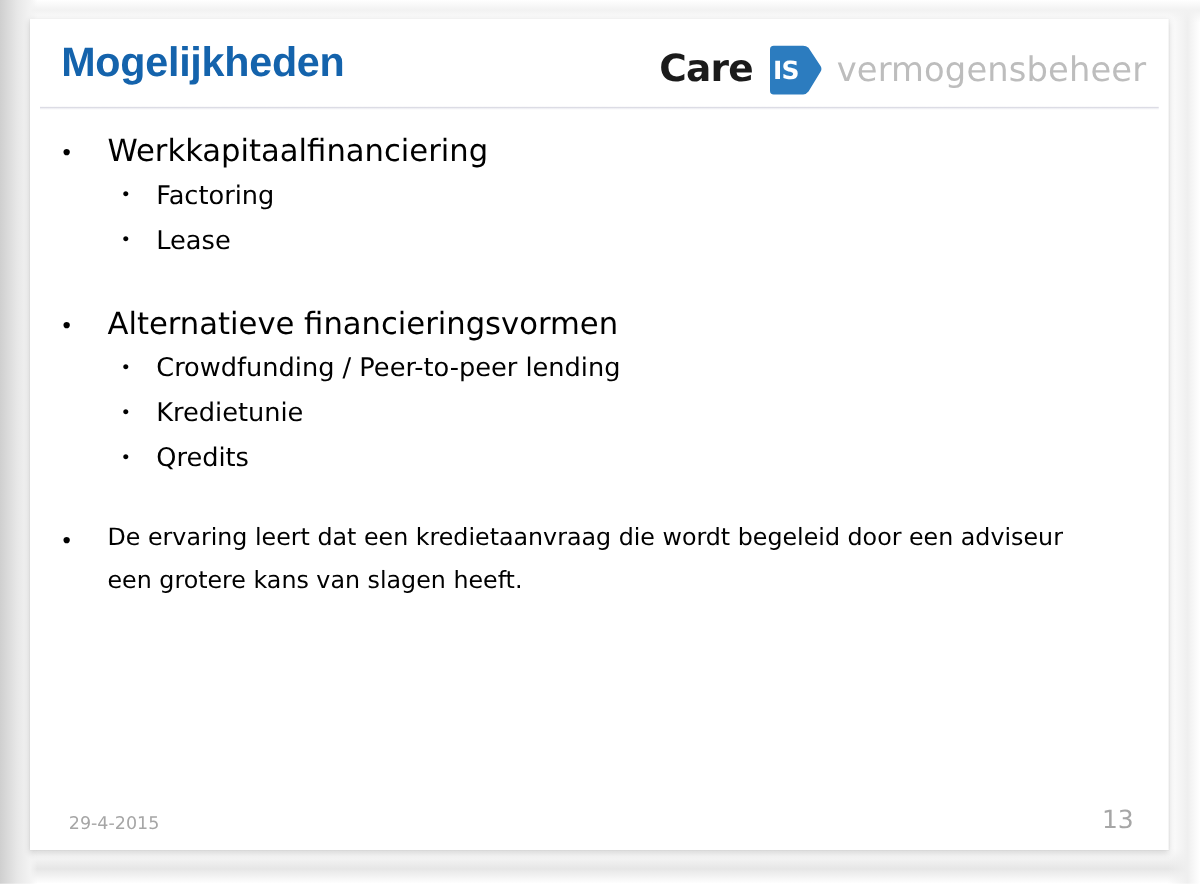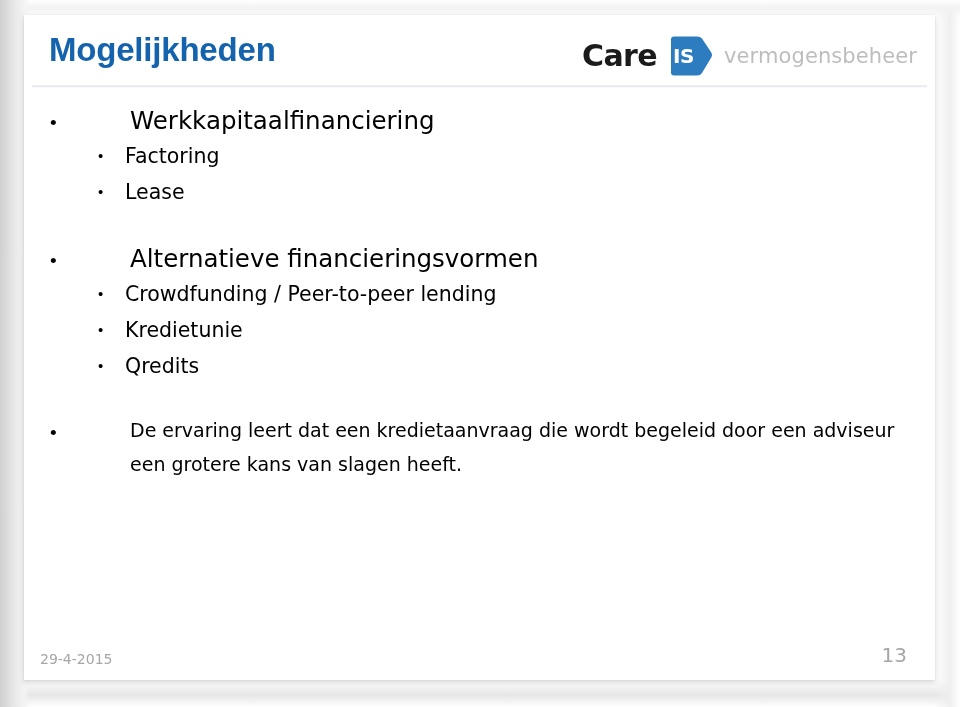--- a/index.html
+++ b/index.html
@@ -111,21 +111,21 @@
     position: relative;
     z-index: 2;
     color: #ffffff;
     font-size: 20px;
     font-weight: bold;
     font-family: "DejaVu Sans", sans-serif;
     letter-spacing: -0.5px;
     margin-left: 7px;
   }
   .logo-tag {
-    font-size: 21px;
+    font-size: 27px;
     color: #bdbdbd;
     font-family: "DejaVu Sans", sans-serif;
     letter-spacing: 0.1px;
     line-height: 1;
   }
 
   
   .slide-body {
     position: absolute;
     left: 0;
@@ -159,21 +159,20 @@
     font-size: 15px;
     padding-top: 9px;
   }
   .bullet-text {
     color: #000000;
     font-family: "DejaVu Sans", sans-serif;
   }
   .lvl1 .bullet-text {
     font-size: 24.5px;
     line-height: 35px;
-    margin-left: 44px;
   }
   .lvl2 .bullet-text {
     font-size: 20.5px;
     line-height: 35px;
   }
   .group-gap { height: 30px; }
   .para-gap  { height: 28px; }
   .bullet-row.para .bullet-text {
     font-size: 19px;
     line-height: 34px;
@@ -183,21 +182,21 @@
   
   .slide-footer {
     position: absolute;
     left: 0;
     bottom: 0;
     width: 911px;
     height: 48px;
   }
   .footer-date {
     position: absolute;
-    left: 16px;
+    left: 31px;
     bottom: 13px;
     font-size: 14px;
     color: #a6a6a6;
     font-family: "DejaVu Sans", sans-serif;
   }
   .footer-page {
     position: absolute;
     right: 28px;
     bottom: 13px;
     font-size: 20px;

